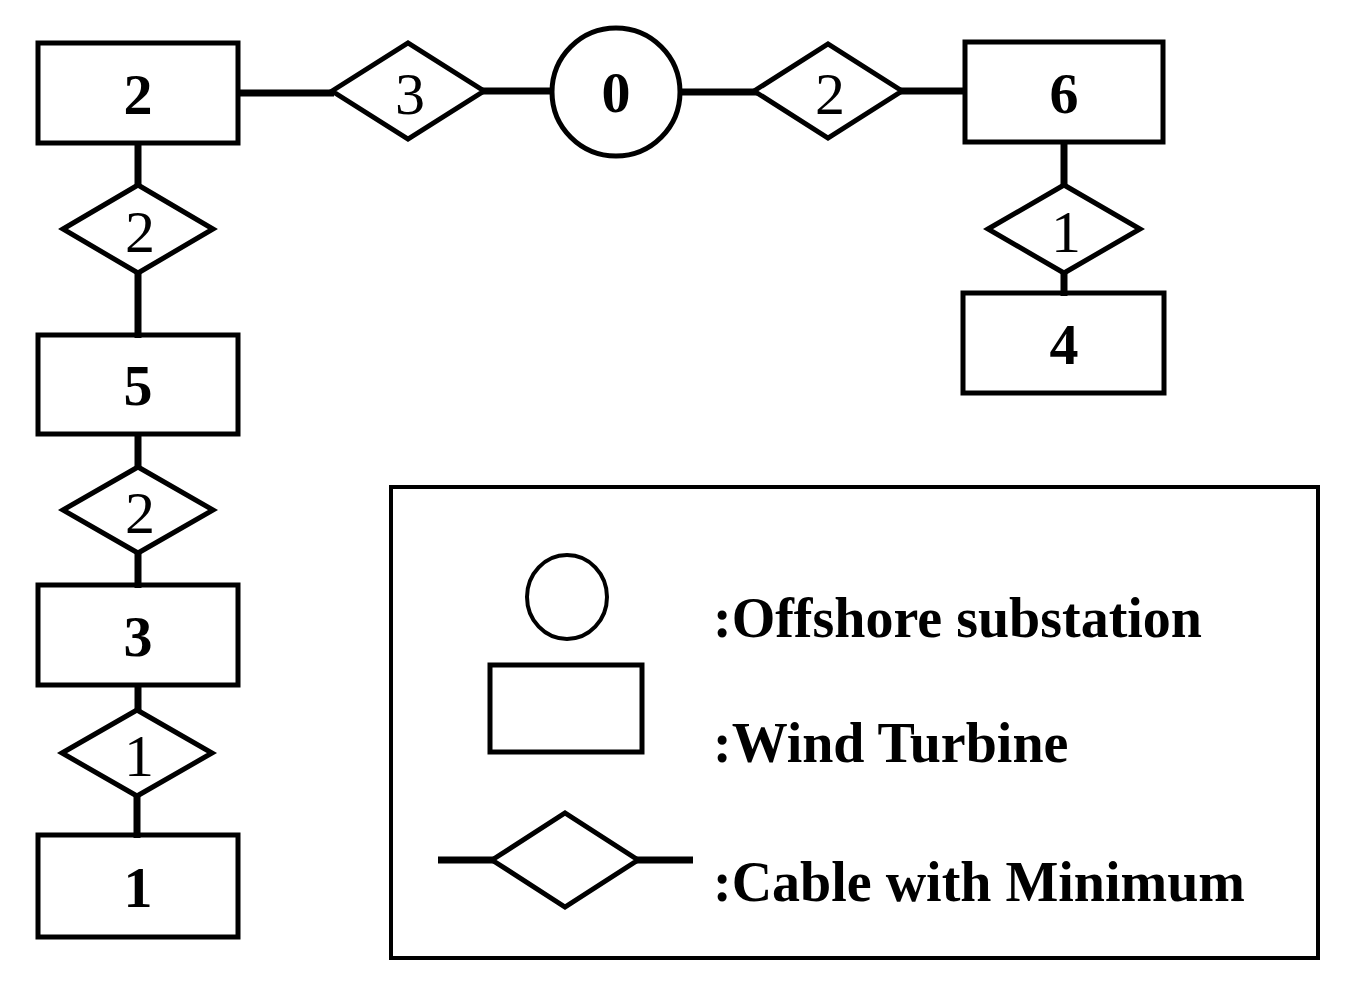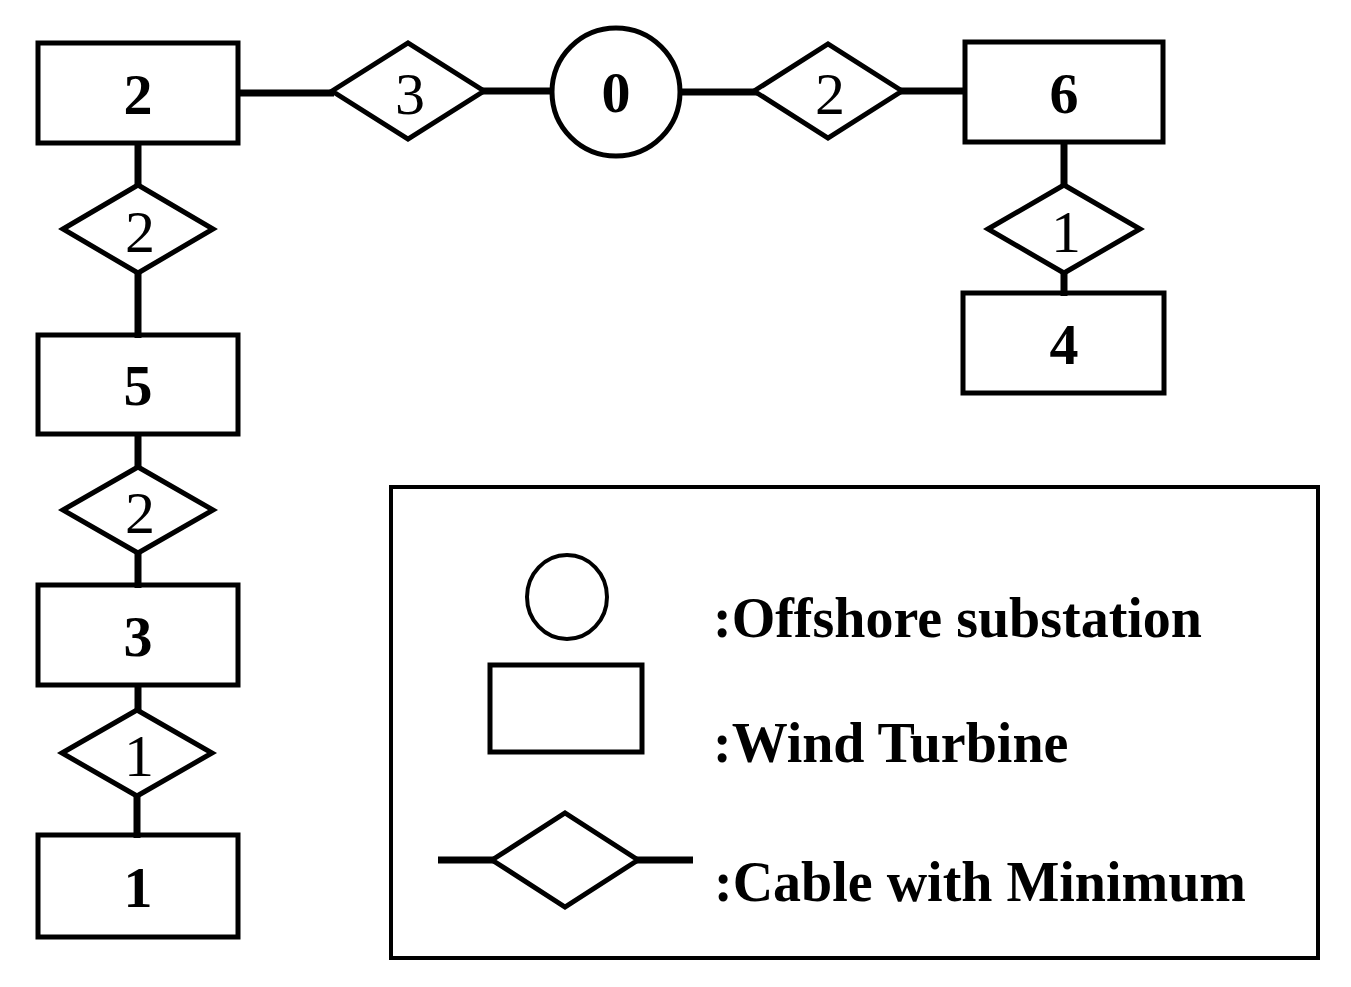--- a/index.html
+++ b/index.html
@@ -41,27 +41,27 @@
   }
   .legend-text {
     position: absolute;
     transform: translateY(-50%);
     font-size: 56px;
     font-weight: bold;
     white-space: nowrap;
   }
   .legend-cable-text {
     position: absolute;
-    left: 682px;
+    left: 713px;
     top: 882px;
     width: 596px;
     transform: translateY(-50%);
     font-size: 56px;
     font-weight: bold;
-    text-align: center;
+    text-align: left;
     line-height: 85px;
   }
 </style>
 </head>
 <body>
 
 <div class="stage">
 
   <svg width="1351" height="987" viewBox="0 0 1351 987">
 

